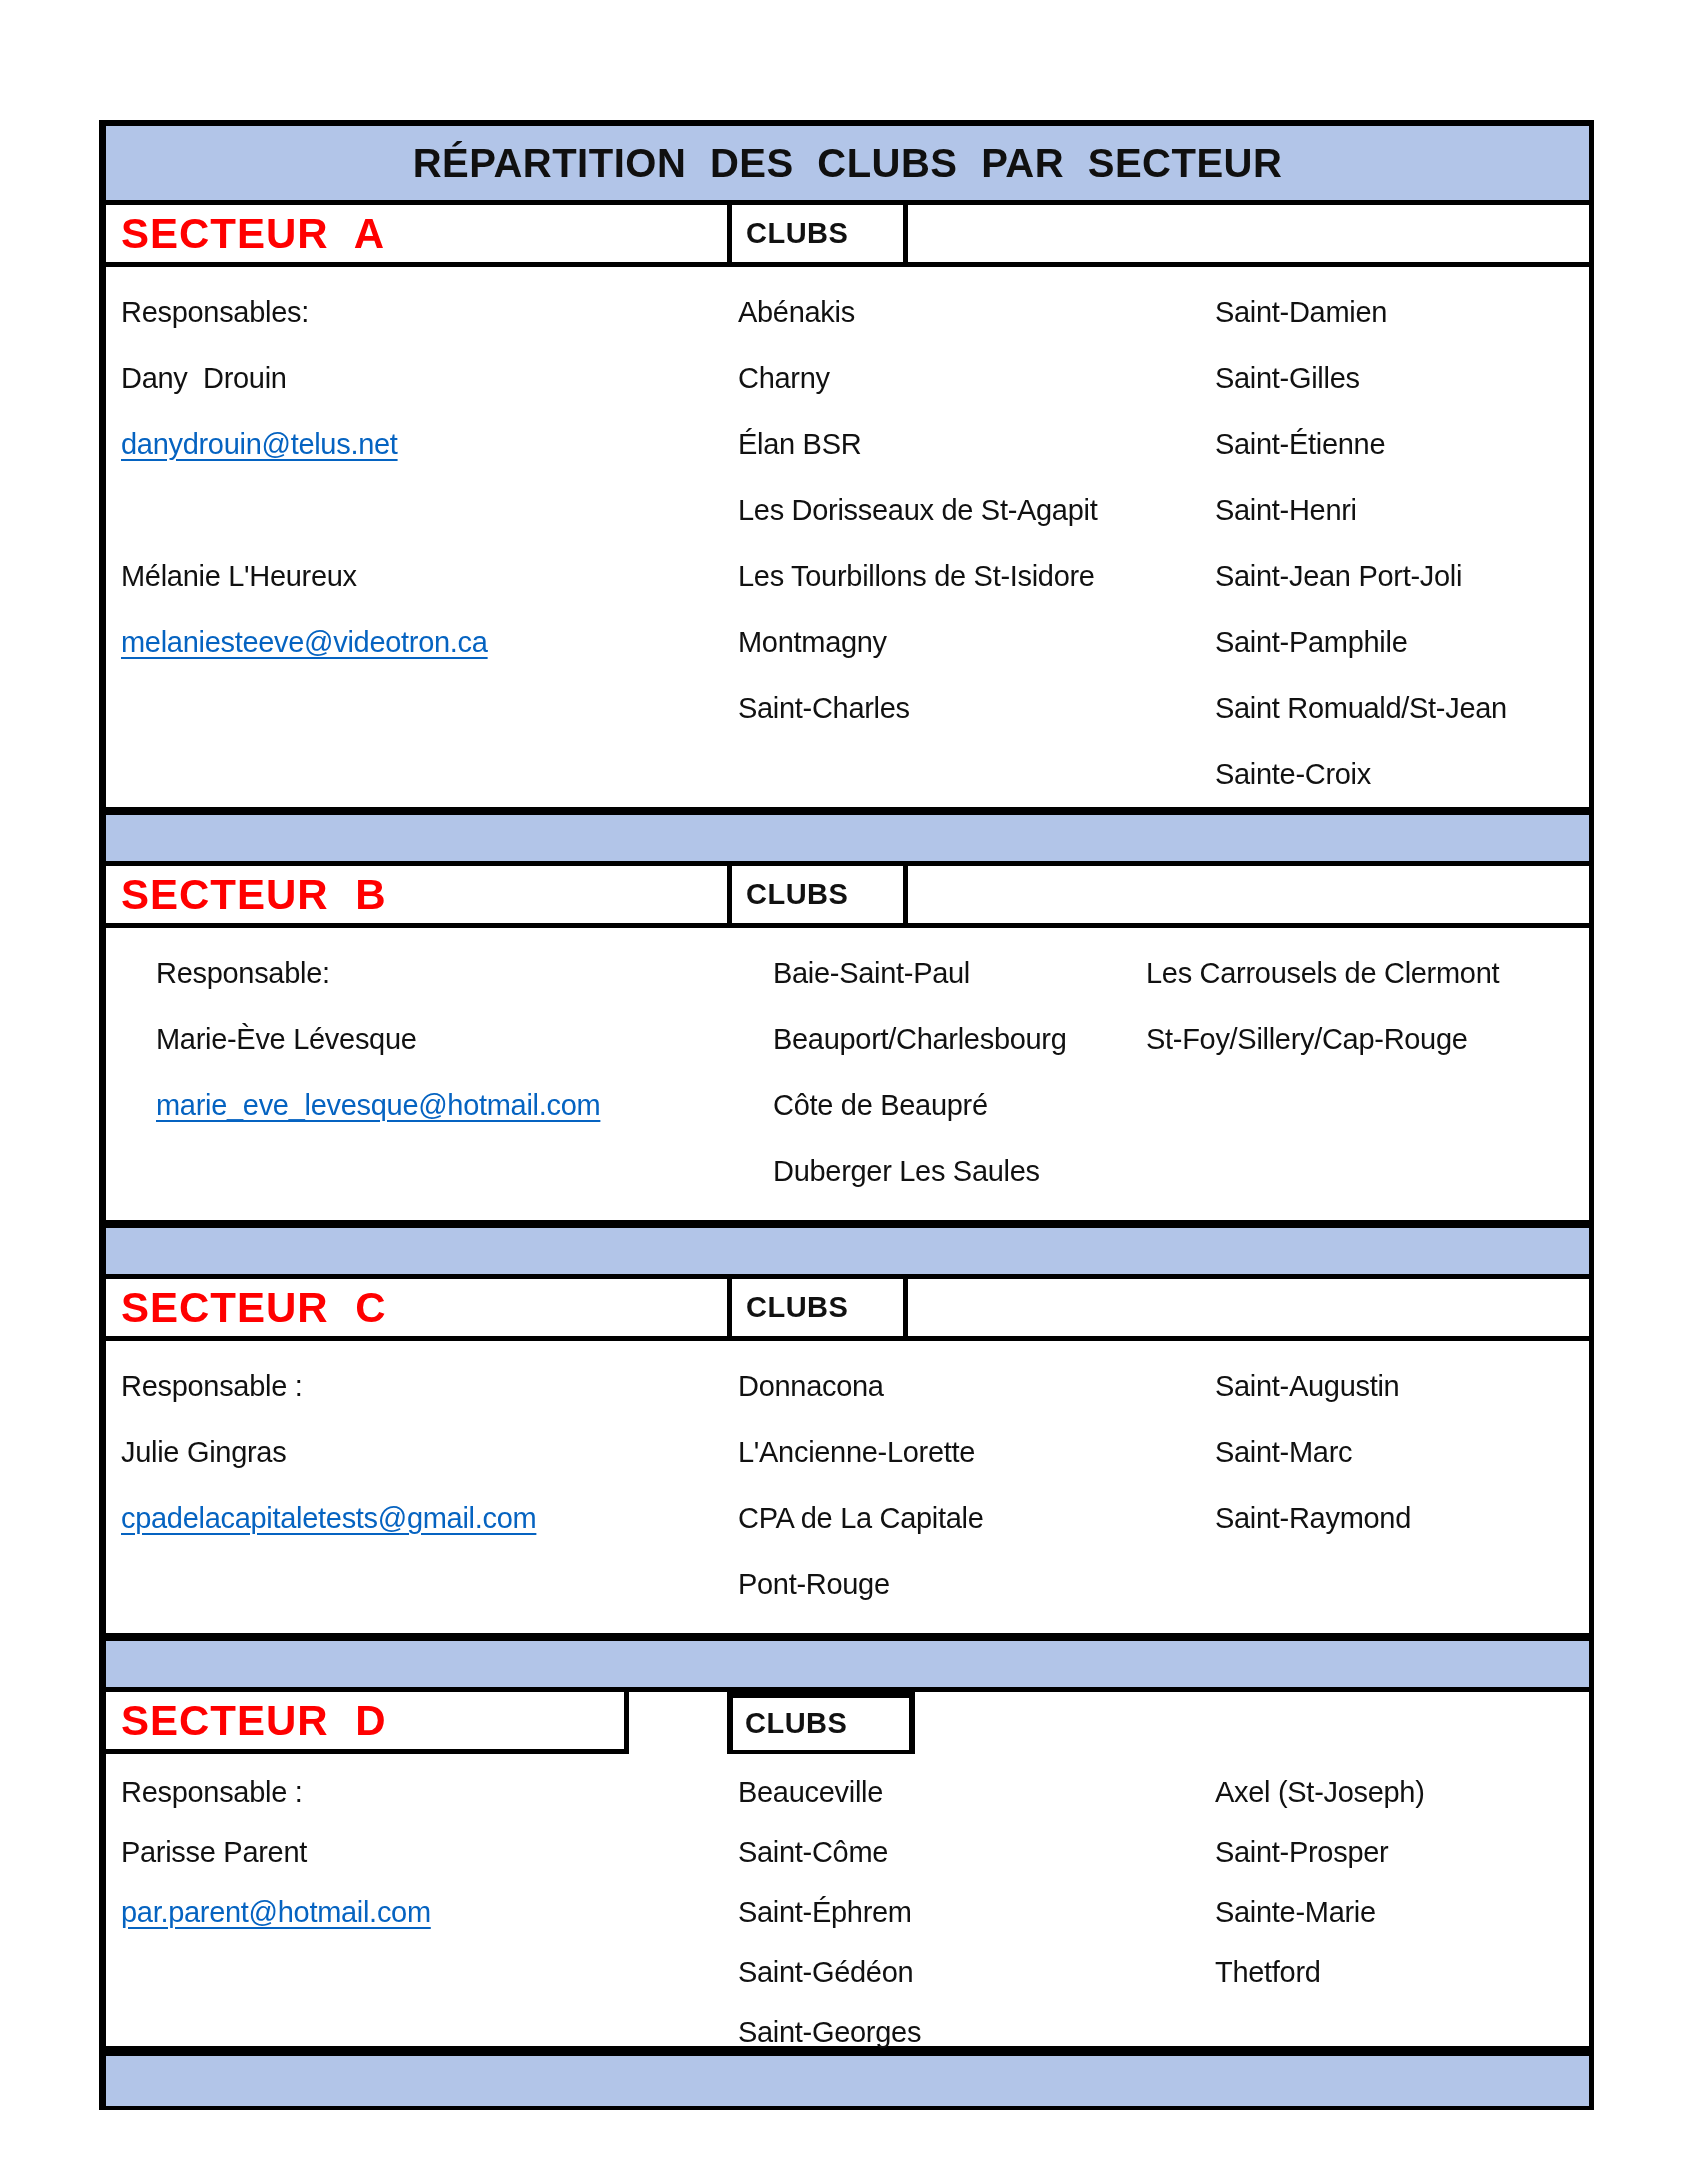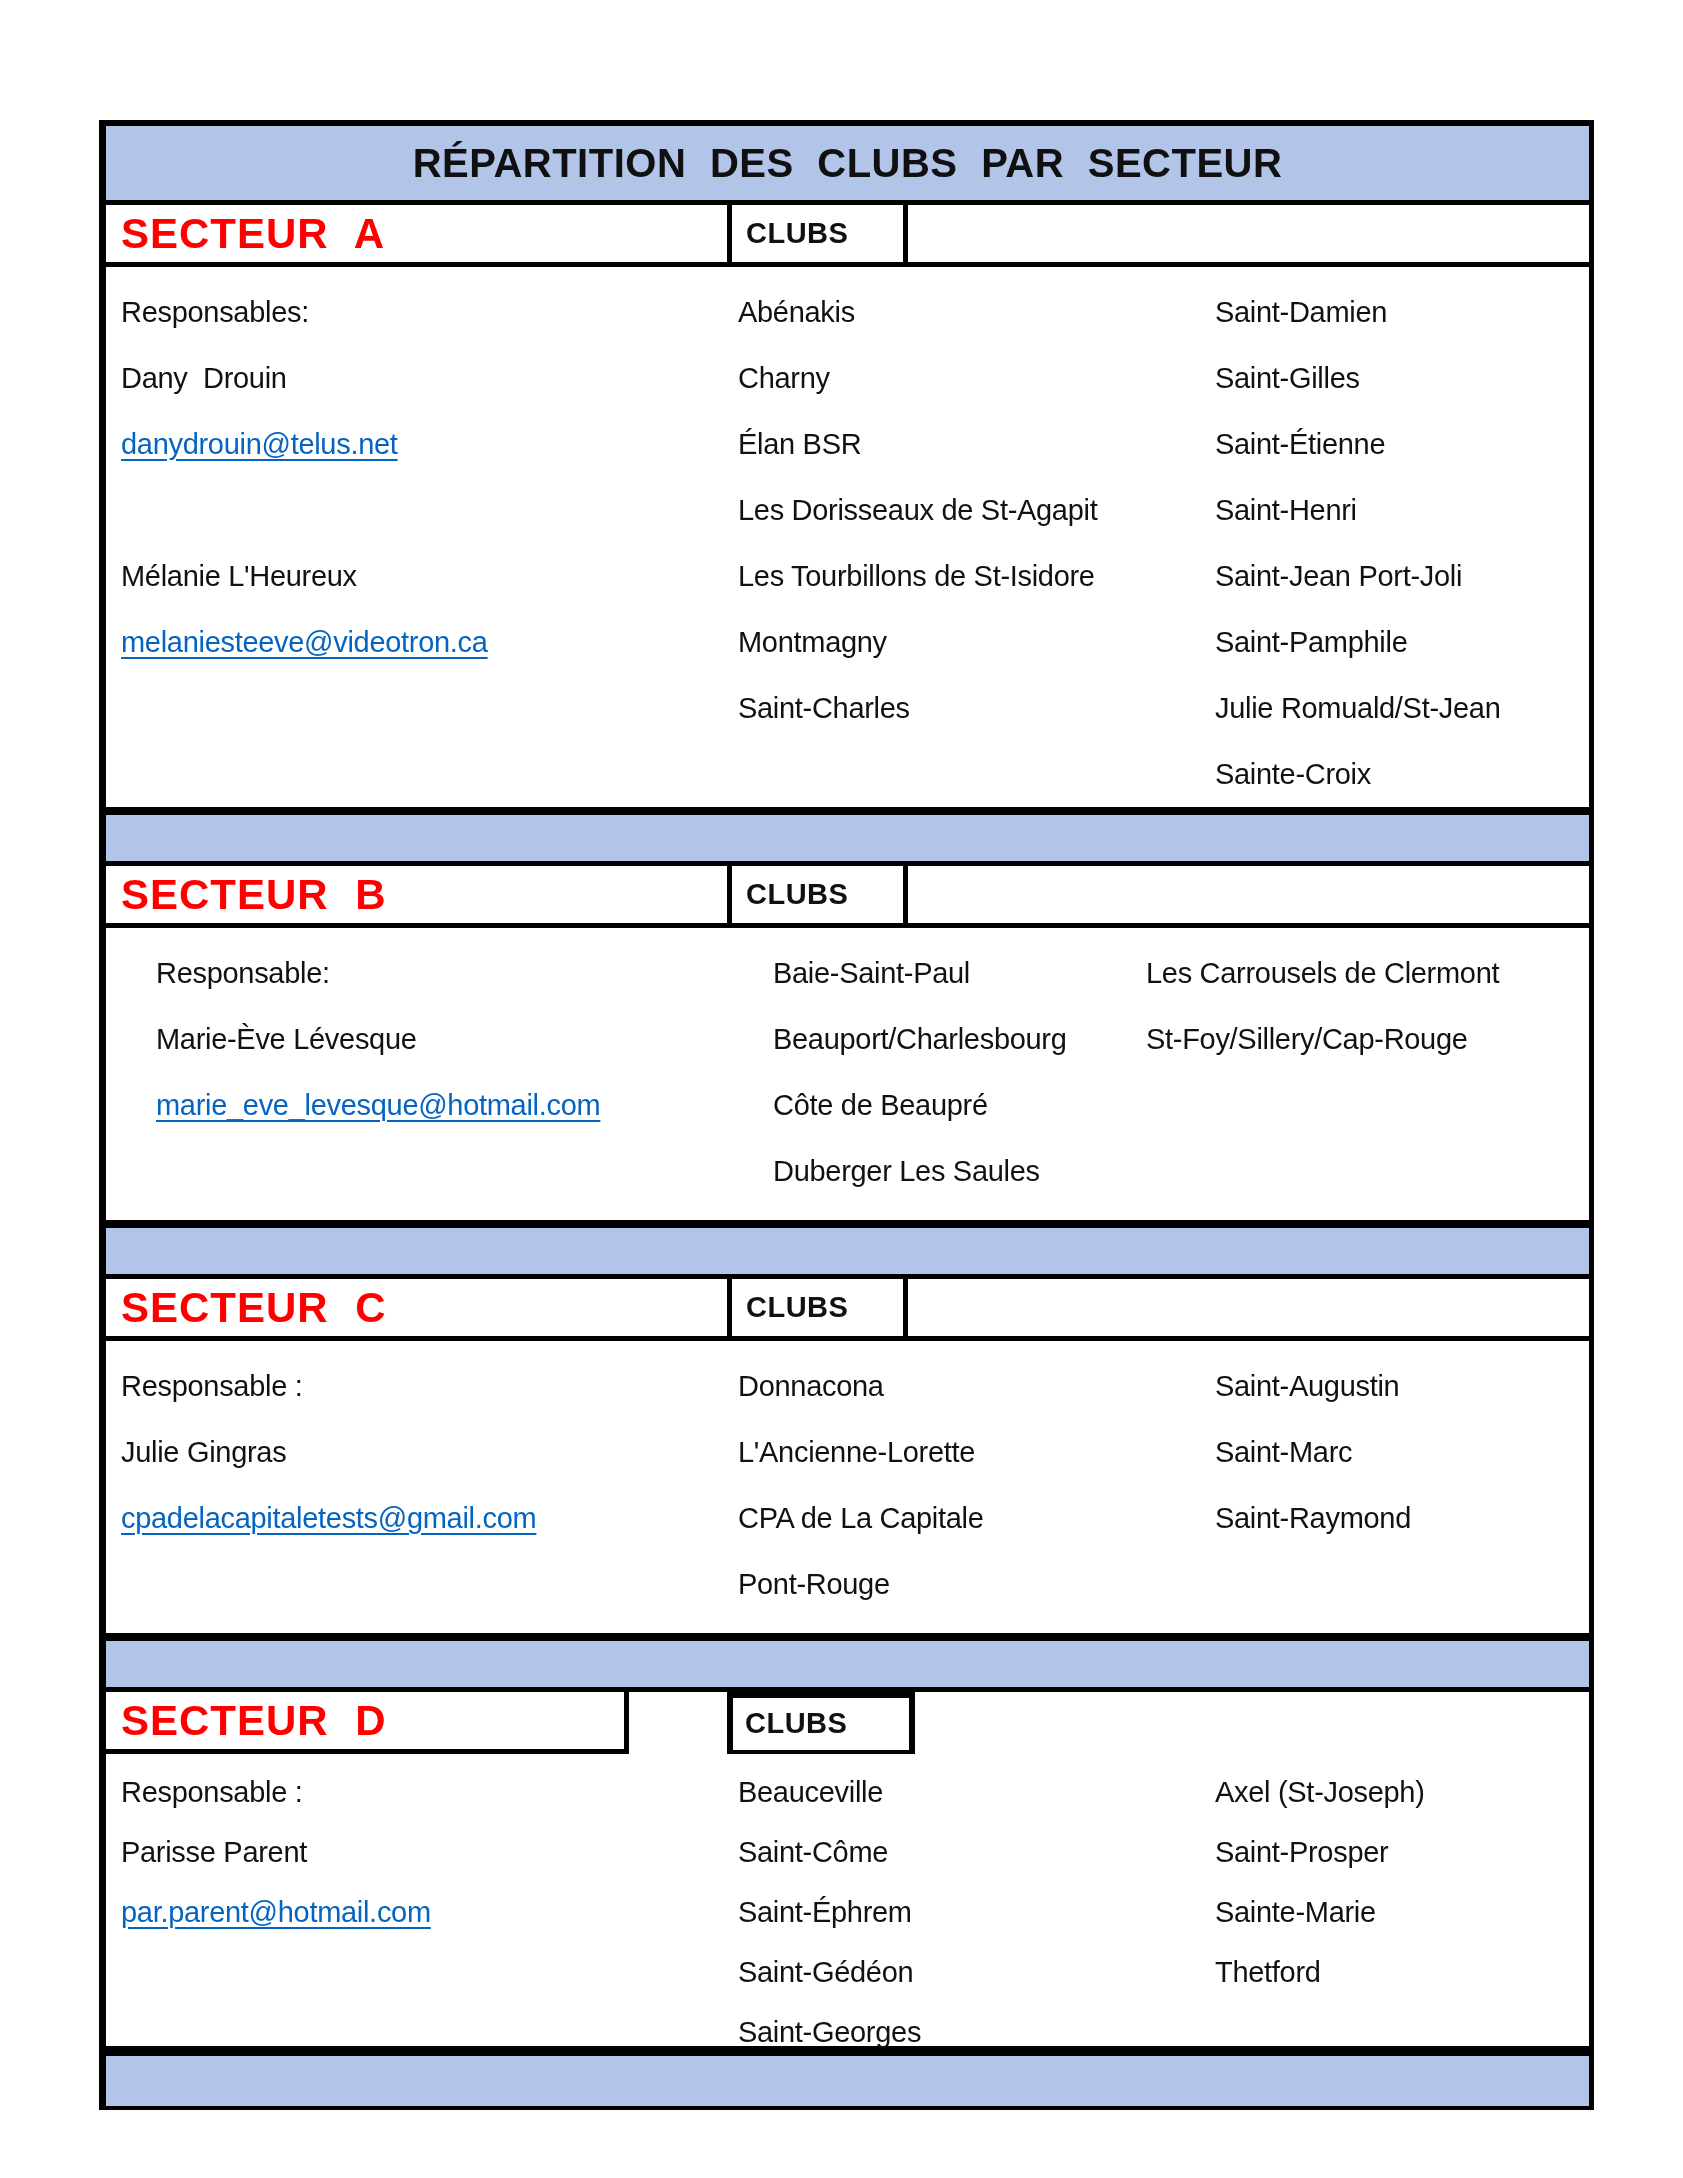--- a/index.html
+++ b/index.html
@@ -105,21 +105,21 @@
         <div class="row">Montmagny</div>
         <div class="row">Saint-Charles</div>
       </div>
       <div class="col col-right">
         <div class="row">Saint-Damien</div>
         <div class="row">Saint-Gilles</div>
         <div class="row">Saint-Étienne</div>
         <div class="row">Saint-Henri</div>
         <div class="row">Saint-Jean Port-Joli</div>
         <div class="row">Saint-Pamphile</div>
-        <div class="row">Julie Romuald/St-Jean</div>
+        <div class="row">Saint Romuald/St-Jean</div>
         <div class="row">Sainte-Croix</div>
       </div>
     </div>
 
     <div class="spacer-band"></div>
 
     <div class="header-row">
       <div class="secteur-label">SECTEUR B</div>
       <div class="clubs-cell">CLUBS</div>
     </div>

